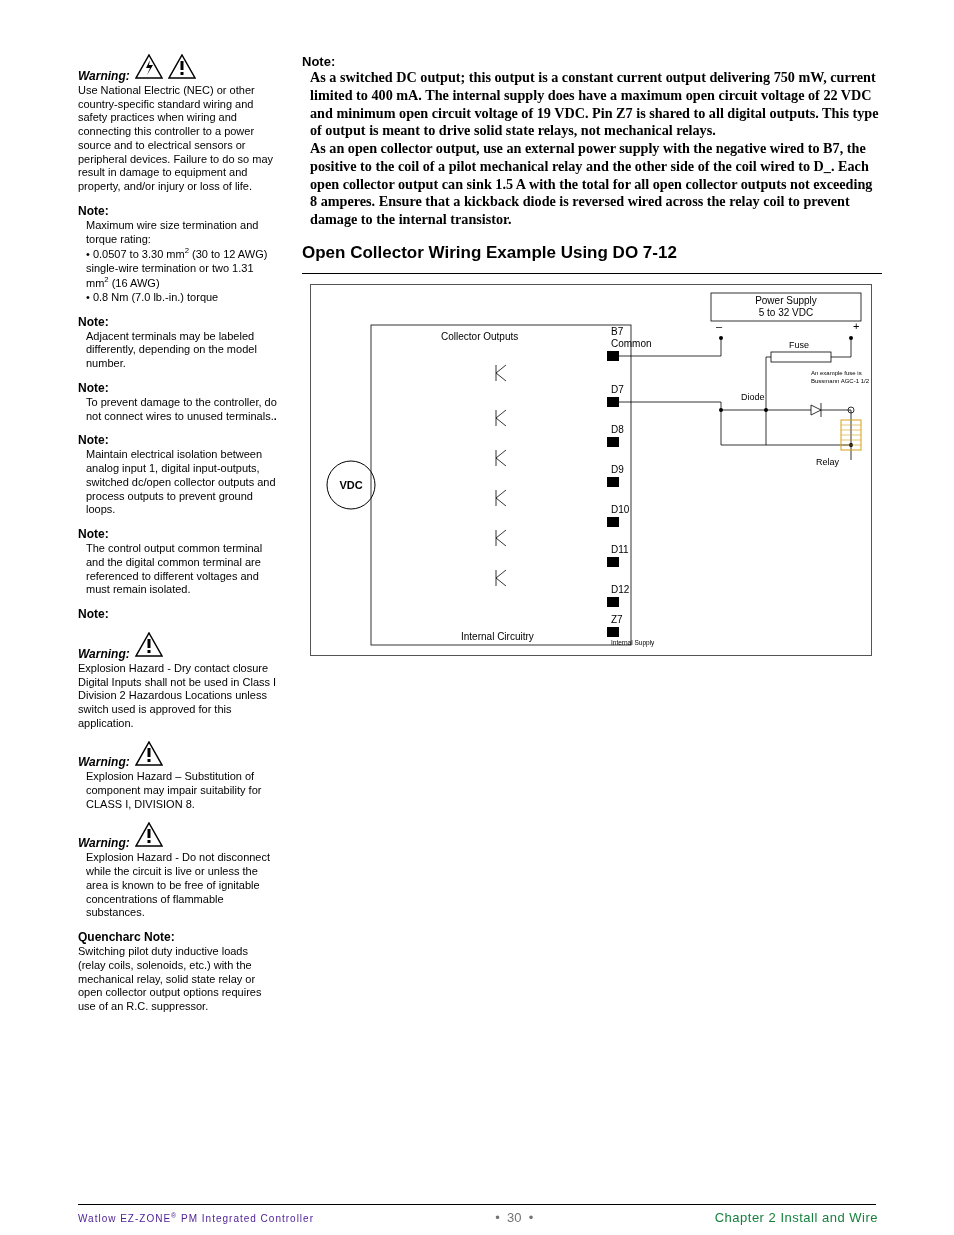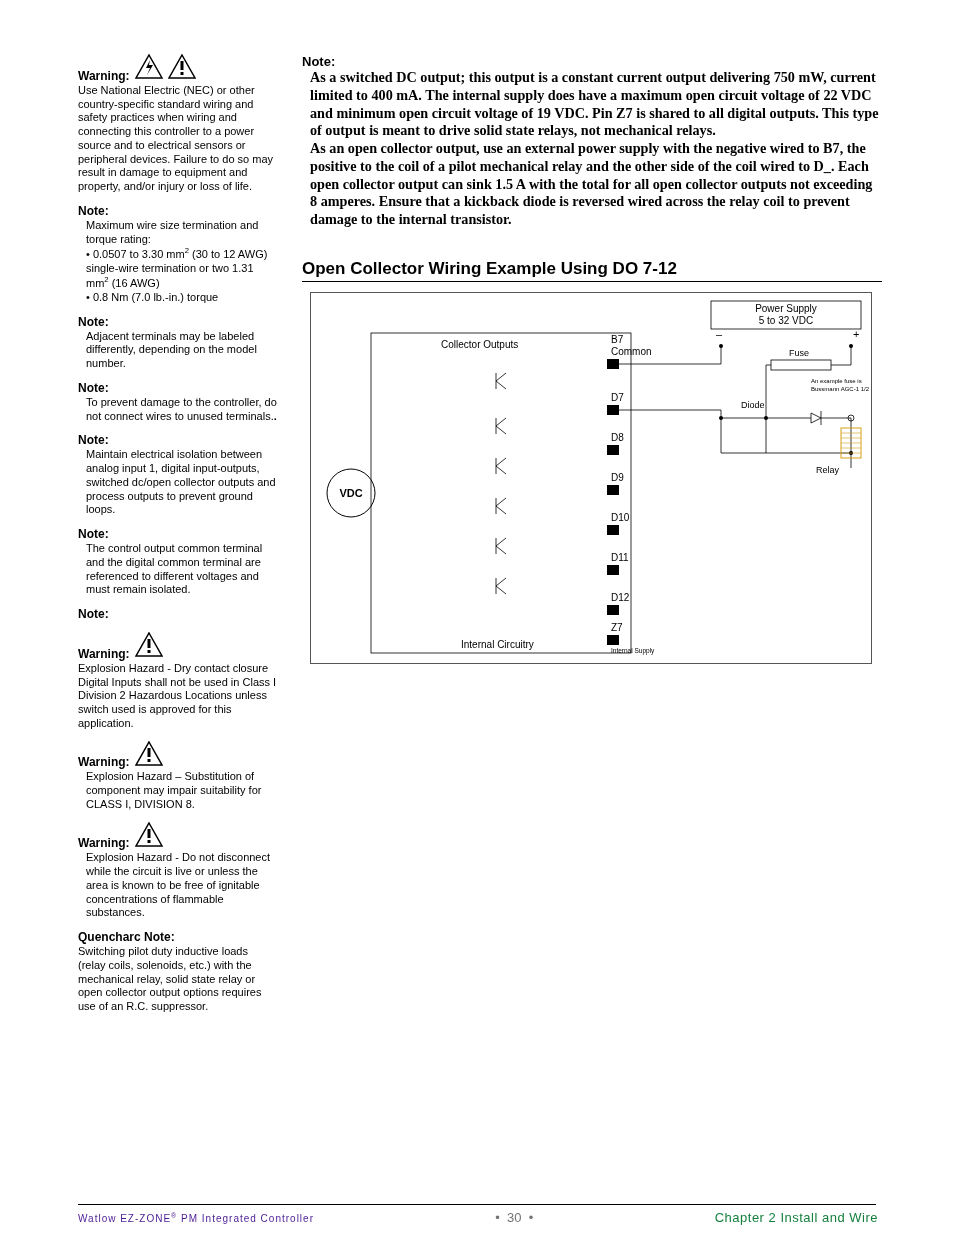--- a/index.html
+++ b/index.html
@@ -47,20 +47,21 @@
     right: 78px;
     bottom: 30px;
     border-top: 1px solid #000;
   }
 
   .warn-hdr {
     font-weight: bold;
     font-size: 12px;
     display: inline-block;
     vertical-align: bottom;
+    font-style: italic;
   }
   .icon-tri {
     display: inline-block;
     vertical-align: middle;
     margin-left: 2px;
   }
   .sidebar-block {
     font-size: 11px;
     line-height: 1.25;
     margin-bottom: 10px;
@@ -85,23 +86,23 @@
     font-family: "Times New Roman", Times, serif;
     font-size: 14.2px;
     line-height: 1.25;
     margin-left: 8px;
     font-weight: bold;
   }
   .section-title {
     font-family: Arial, Helvetica, sans-serif;
     font-weight: bold;
     font-size: 17px;
-    margin-top: 30px;
+    margin-top: 14px;
     border-bottom: 1px solid #000;
-    padding-bottom: 2px;
+    padding-bottom: 10px;
   }
   .diagram-box {
     margin-top: 10px;
     margin-left: 8px;
     border: 0.5px solid #555;
     width: 560px;
     height: 370px;
     position: relative;
     font-family: Arial, Helvetica, sans-serif;
   }

